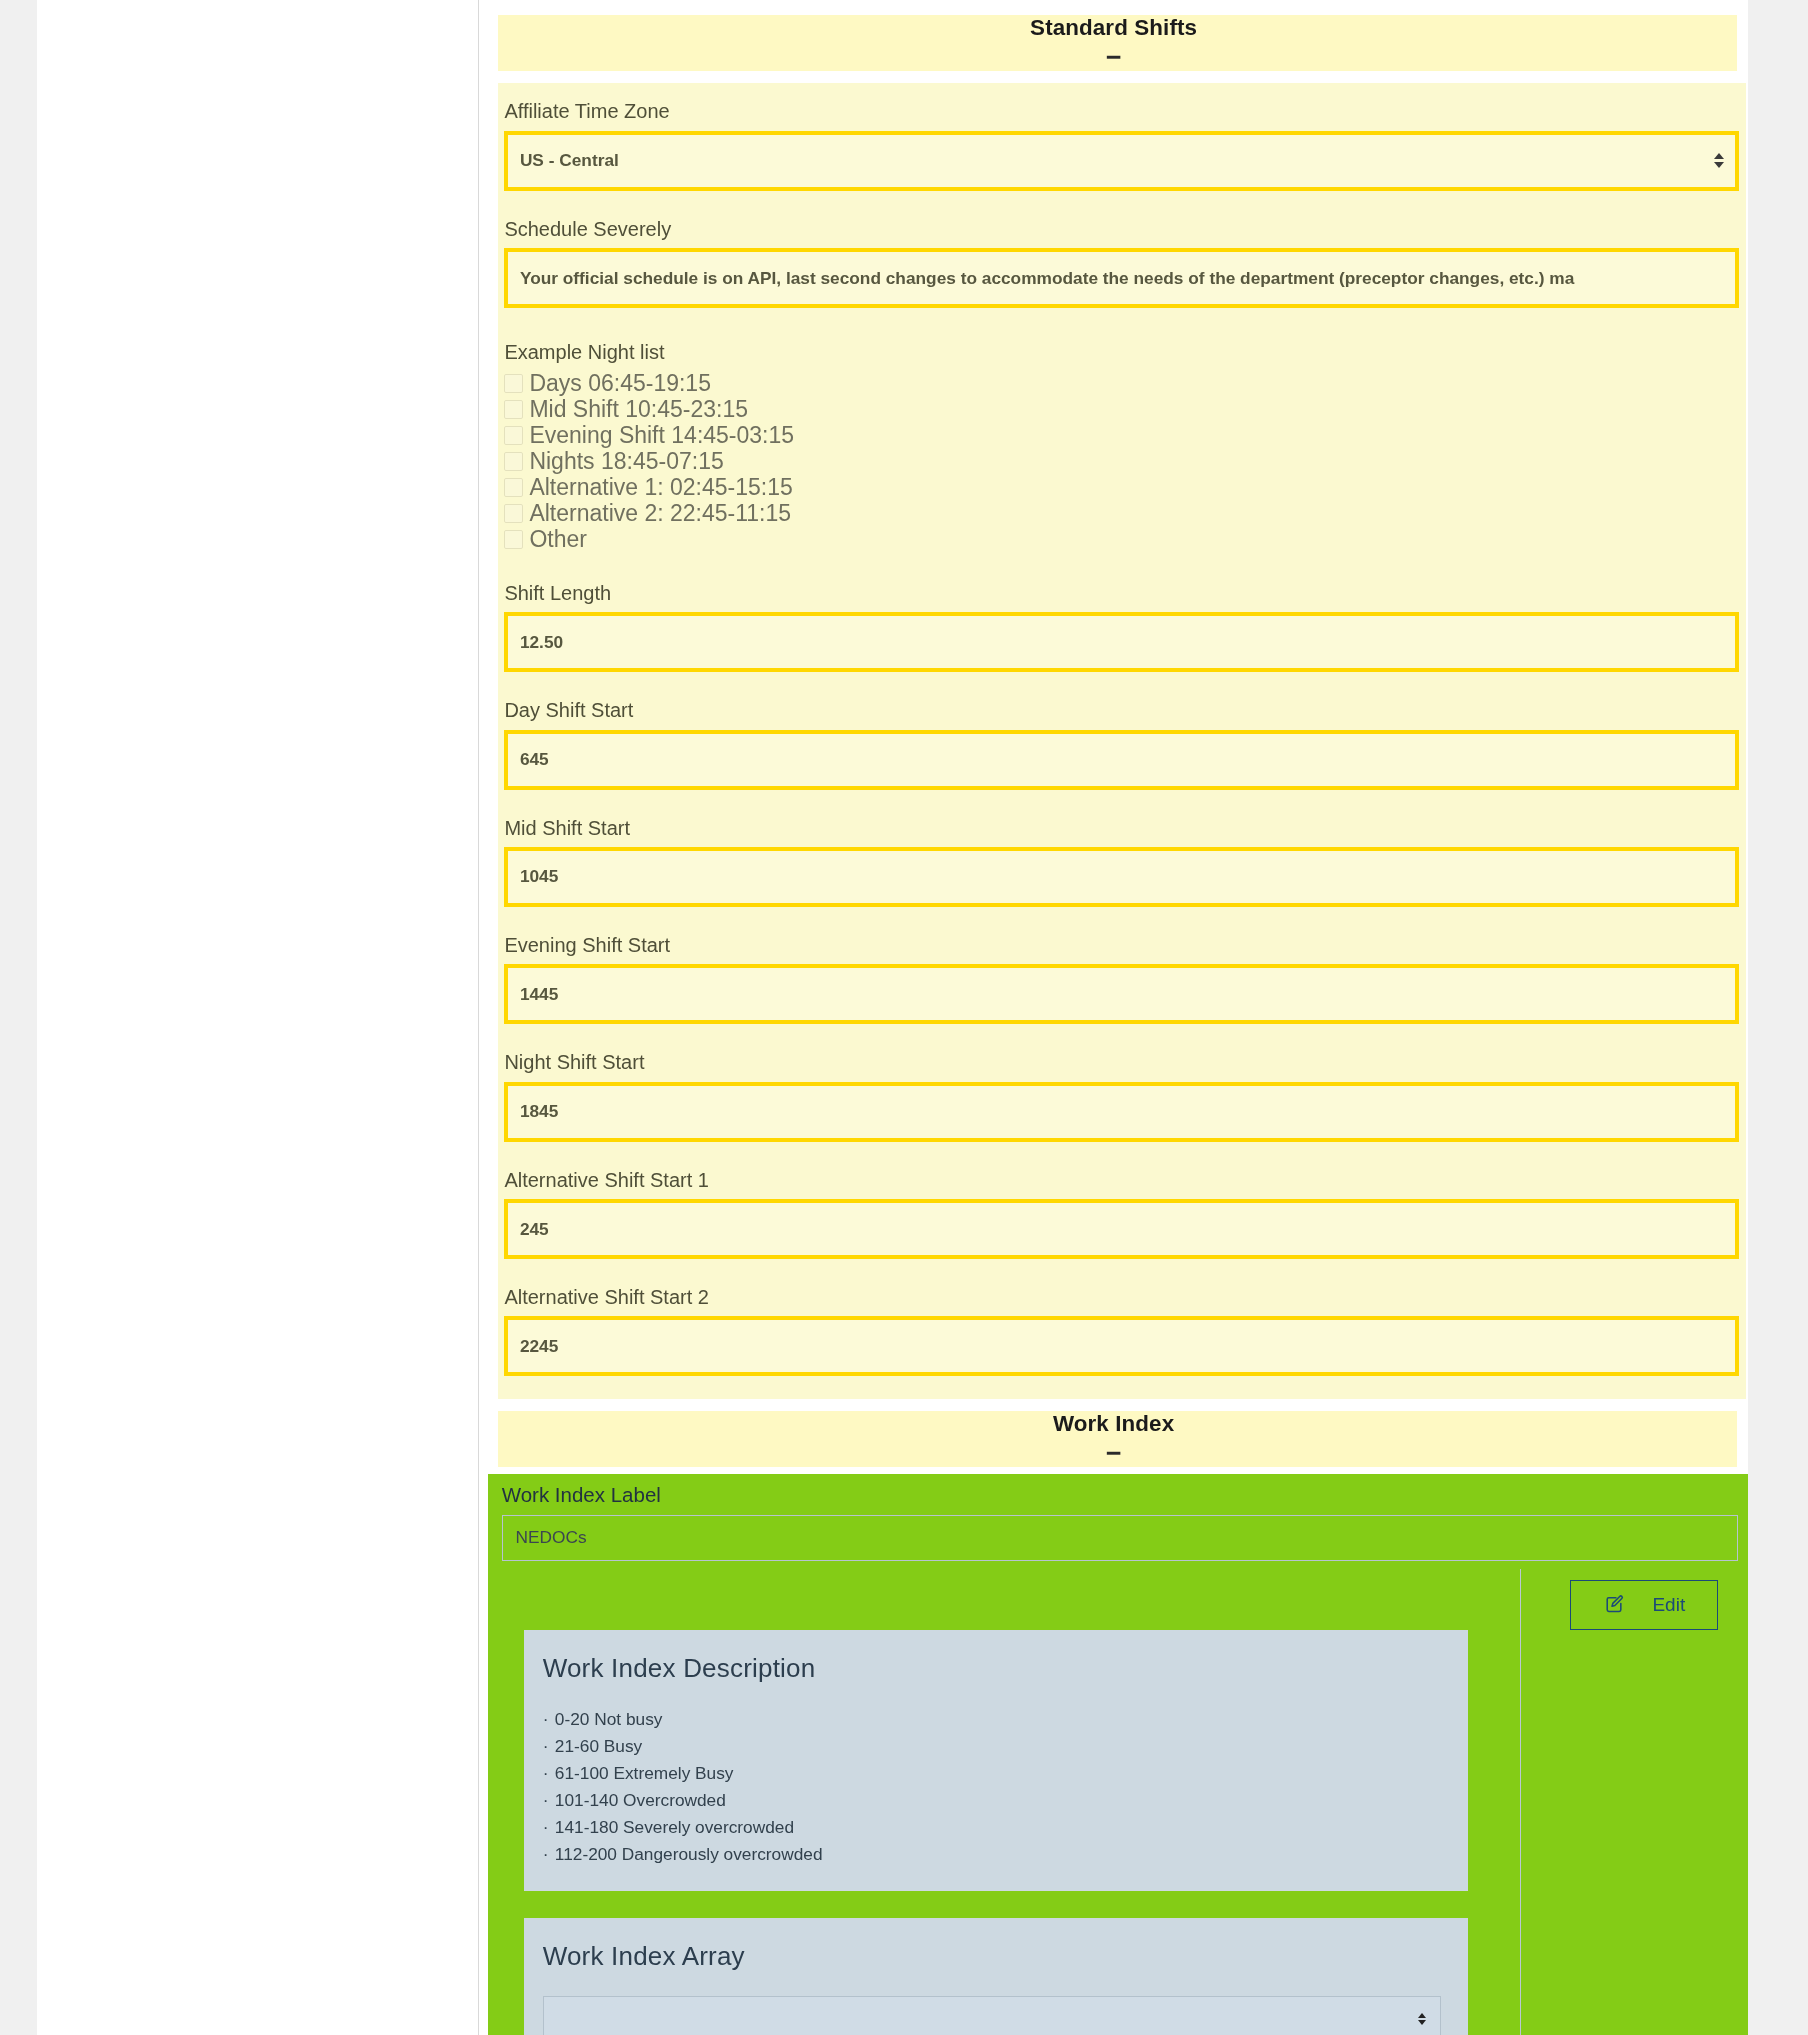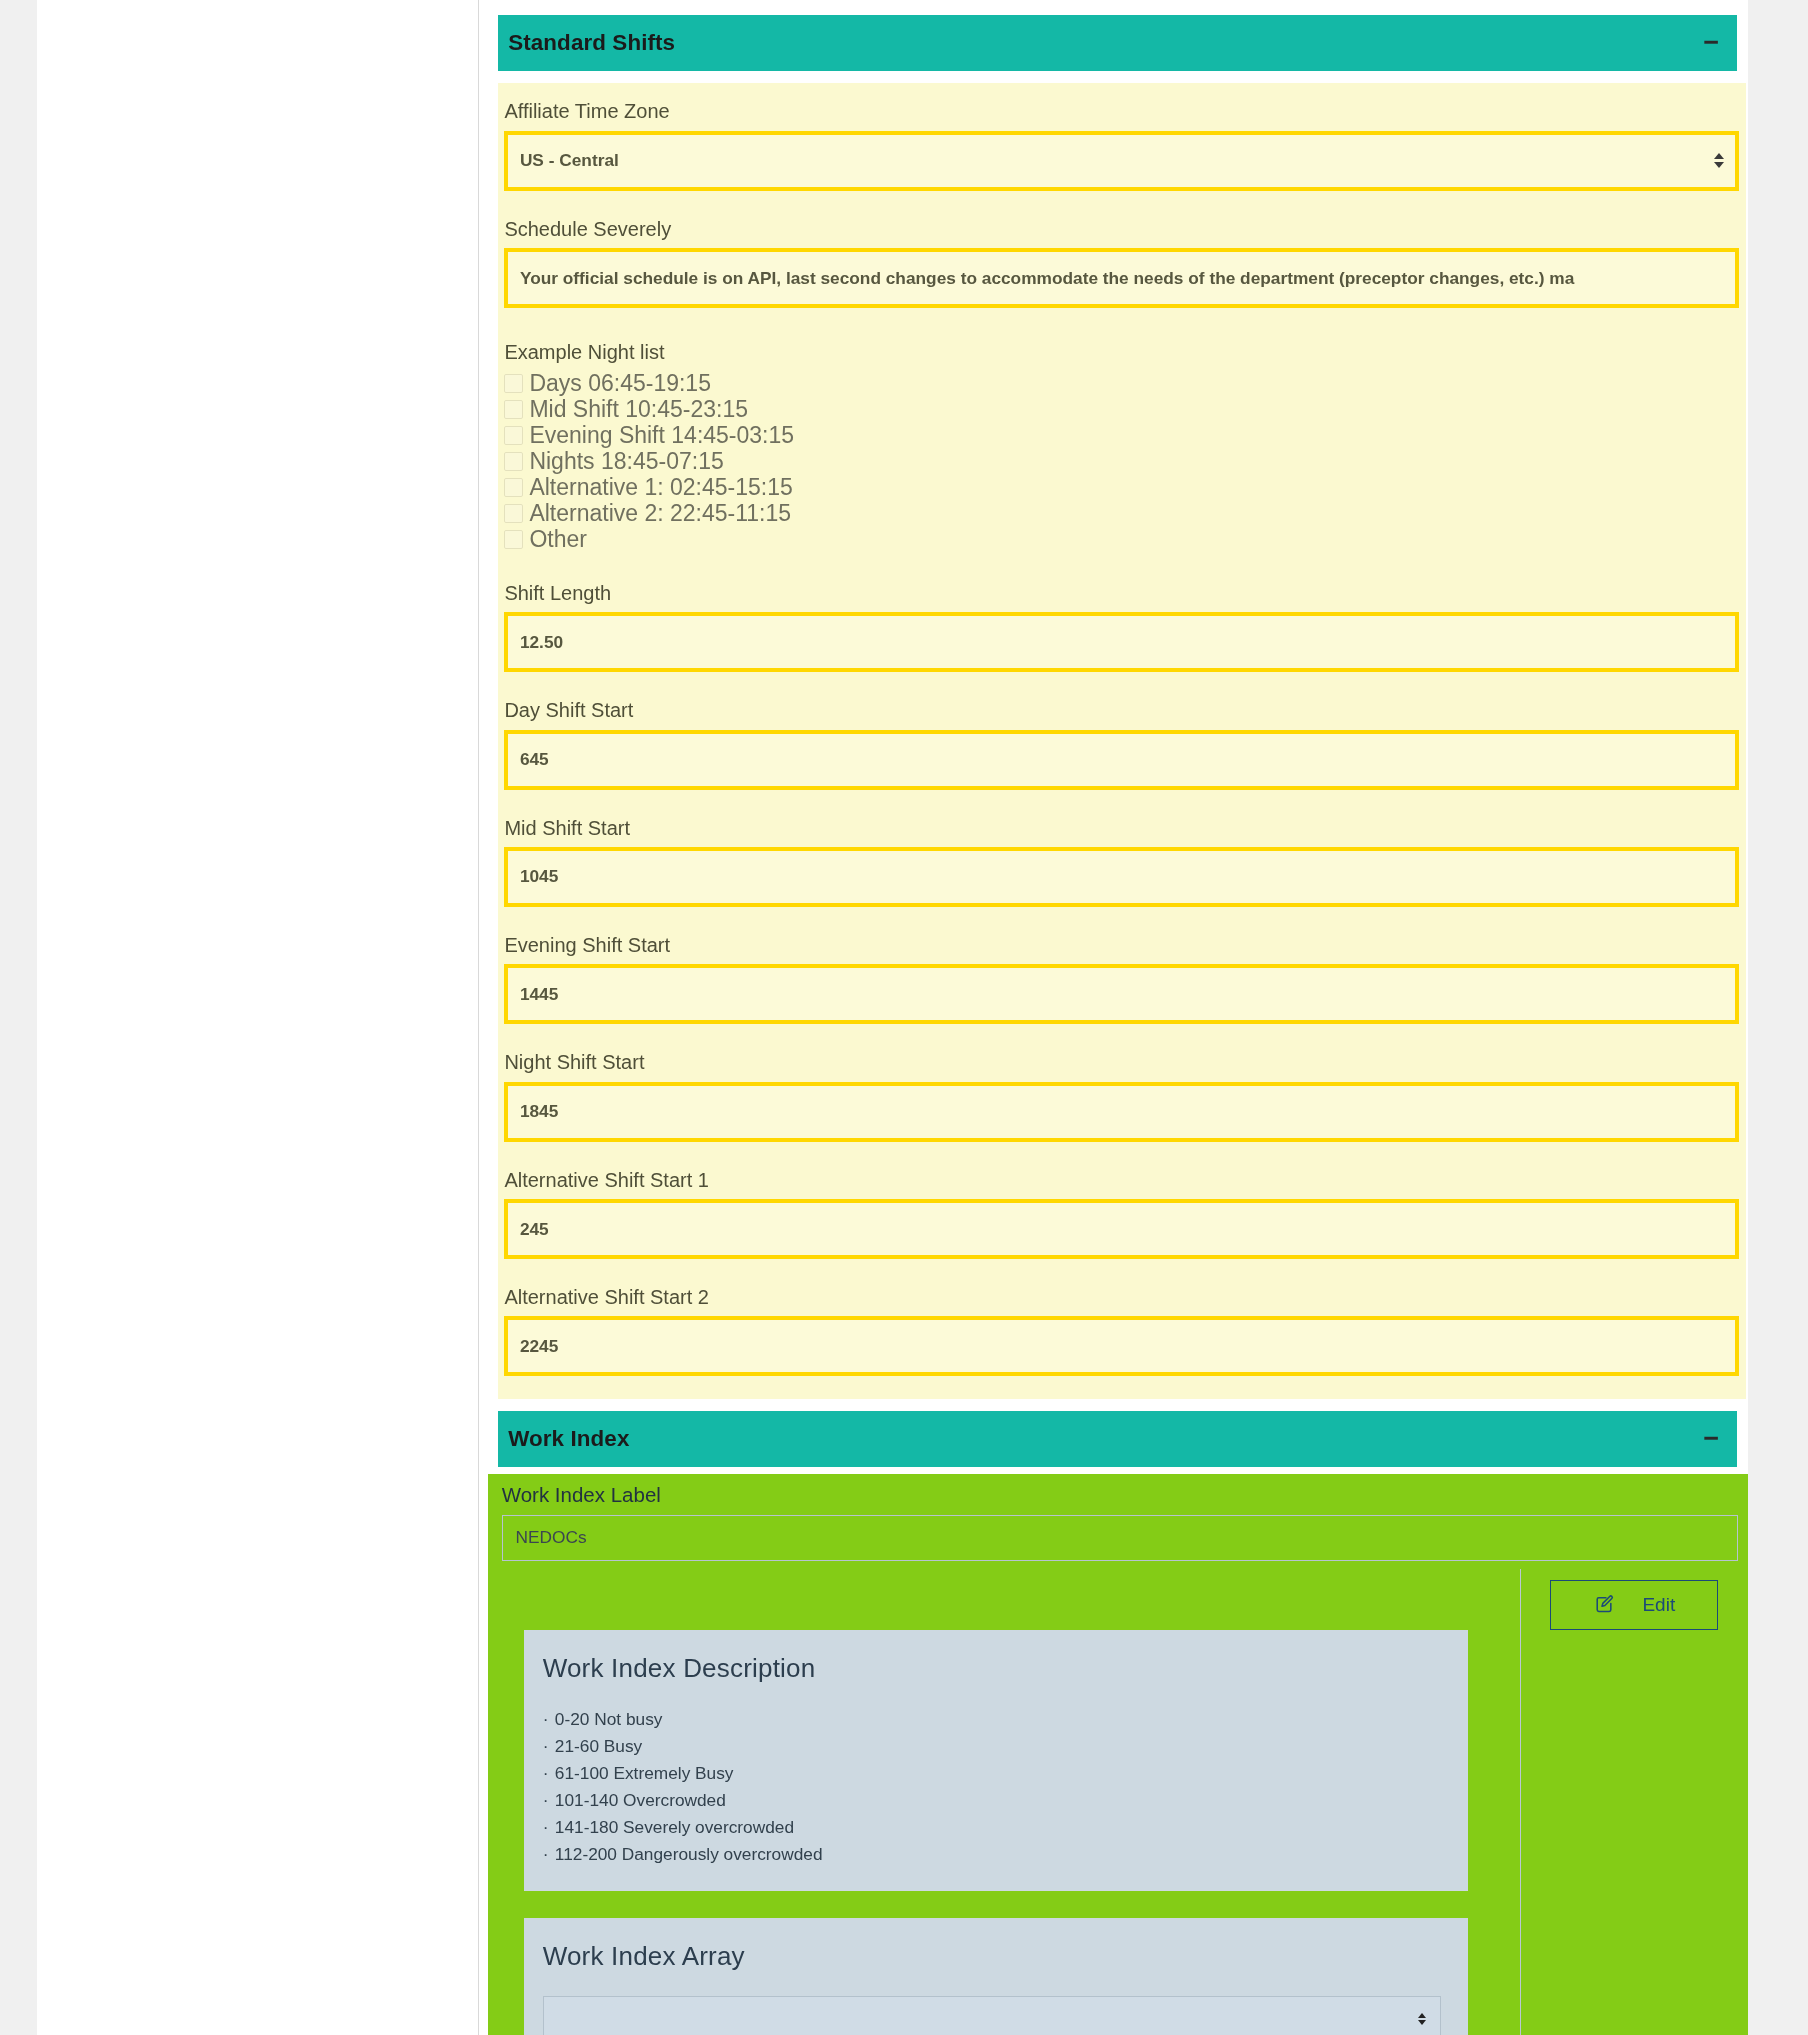--- a/index.html
+++ b/index.html
@@ -3,22 +3,22 @@
 <meta charset="utf-8">
 <style>
   html,body{margin:0;padding:0;}
   body{font-family:"Liberation Sans",sans-serif;}
   .page{position:relative;width:1808px;height:2035px;background:#f0f0f0;overflow:hidden;}
   .main-white{position:absolute;left:37px;top:0;width:1711px;height:2035px;background:#ffffff;}
   .vline{position:absolute;left:478px;top:0;width:1.3px;height:2035px;background:#d9d9d9;}
   .content{position:absolute;left:480px;top:0;width:1269px;}
 
   
-  .section-header{margin:3px 12px 0 18px;height:56px;background:#14b8a6;
-    display:flex;align-items:center;justify-content:space-between;padding:0 18px 0 10.2px;box-sizing:border-box;cursor:pointer;}
+  .section-header{margin:3px 12px 0 18px;height:56px;background:#fef9c3;
+    display:flex;align-items:center;justify-content:space-between;padding:0 18px 0 10.2px;box-sizing:border-box;cursor:pointer;flex-direction:column;}
   .section-header.first{margin-top:14.7px;}
   .section-header.second{margin-top:11.5px;}
   .section-title{font-size:22.4px;font-weight:700;color:#1b1b1b;letter-spacing:0.1px;}
   .collapse{font-size:27px;font-weight:700;color:#2a2a2a;line-height:25.6px;}
 
   
   .yellow{margin:12px 3.2px 0 18px;background:#fbf9d0;padding:16.6px 6.4px 23px 6.4px;box-sizing:border-box;}
   .ylabel{font-size:20px;color:#4f4f38;line-height:25.6px;margin-bottom:5.8px;}
   .ycontrol{box-sizing:border-box;width:100%;height:60px;border:4.5px solid #ffd700;background:#fcfad8;
     display:flex;align-items:center;padding:0 11.5px;font-size:17.3px;font-weight:700;color:#57573f;}
@@ -39,21 +39,21 @@
   .chk-label{font-size:23px;color:#70705f;}
 
   
   .blue{margin:7px 0.6px 0 8.3px;background:#84cc16;padding:5.1px 12.8px 15.4px 13.4px;box-sizing:border-box;}
   .wi-label{font-size:20.5px;color:#223240;line-height:25.6px;margin:2.6px 0 7.7px 0;}
   .wi-input{box-sizing:border-box;width:1236px;height:46px;border:1.3px solid #b6c4cf;
     display:flex;align-items:center;padding:0 12.8px;font-size:17.3px;color:#3a4650;background:transparent;}
   .wi-body{display:flex;margin-top:7.7px;}
   .wi-left{flex:0 0 1019px;border-right:1.3px solid #bac8d2;box-sizing:border-box;padding:61px 0 0 22px;}
   .wi-right{flex:1;position:relative;}
-  .edit-btn{position:absolute;top:11px;right:17.3px;width:168px;height:50px;border:1.9px solid #1b4a78;
+  .edit-btn{position:absolute;top:11px;right:17.3px;width:148px;height:50px;border:1.9px solid #1b4a78;
     background:transparent;display:flex;align-items:center;justify-content:center;gap:26px;
     font-size:19px;color:#1b4a78;cursor:pointer;box-sizing:border-box;font-family:"Liberation Sans",sans-serif;}
   .edit-btn svg{display:block;}
 
   .card{background:#cdd9e1;width:944px;box-sizing:border-box;padding:23px 19px;}
   .card-title{font-size:26px;color:#2c3e4e;letter-spacing:0.2px;}
   .desc-list{margin-top:22px;}
   .desc-item{font-size:17.3px;color:#32414d;line-height:27px;display:flex;}
   .desc-item .dot{margin-right:6.4px;}
   .card.array{margin-top:27px;}

